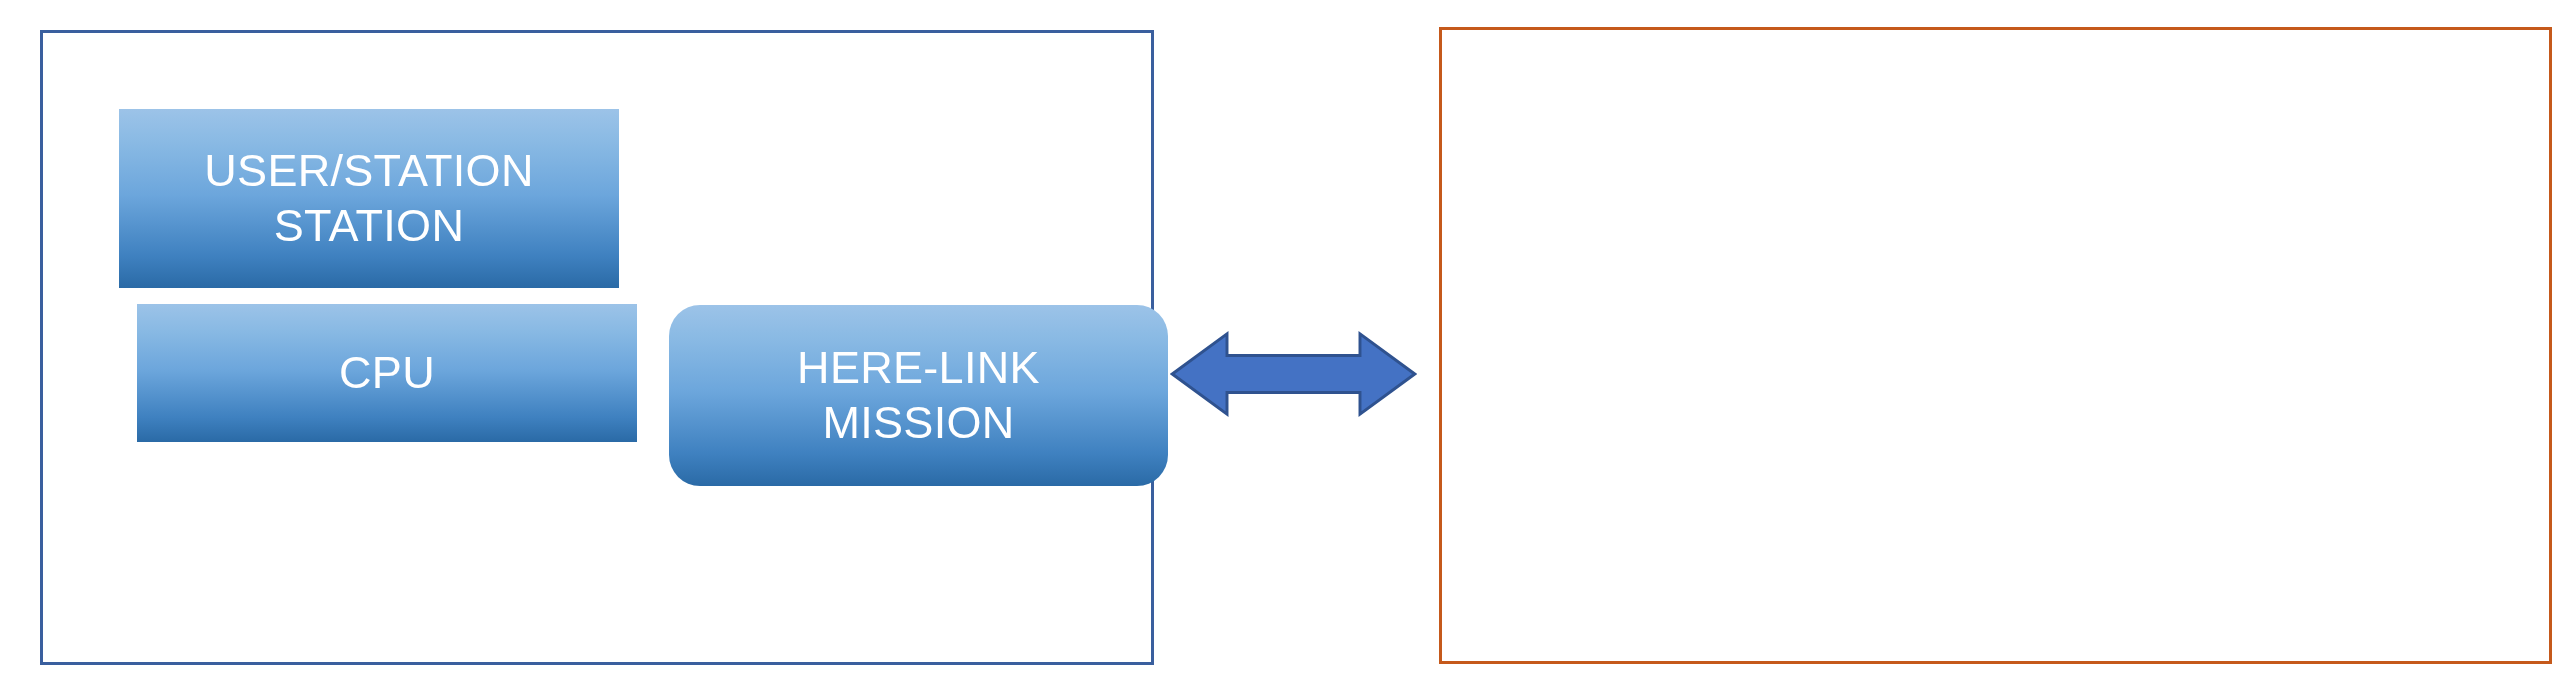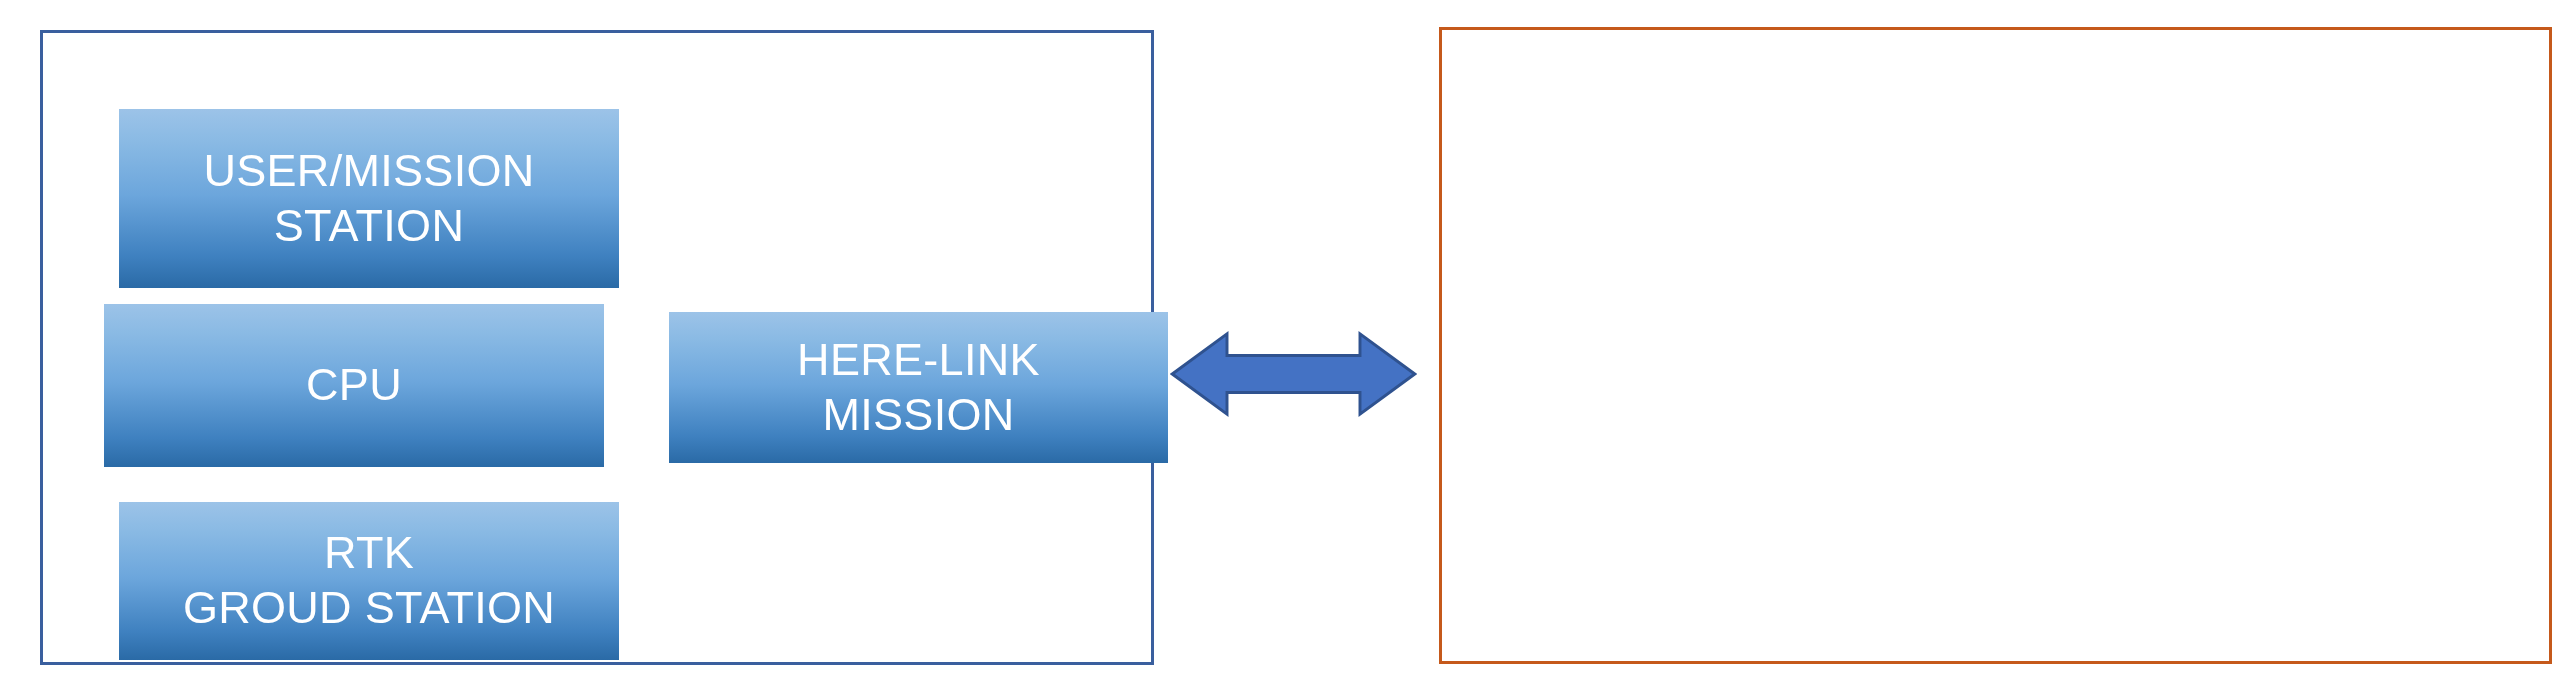--- a/index.html
+++ b/index.html
@@ -53,53 +53,49 @@
     line-height: 1.22;
     letter-spacing: 0.3px;
     box-sizing: border-box;
     padding: 0 7.8px;
   }
 
   .box-line { display: block; white-space: nowrap; }
 
   
   #box-user-mission-planner { left: 76px;  top: 76px;  width: 500px; height: 179px; }
-  #box-cpu-ground           { left: 61px;  top: 271px; width: 500px; height: 163px; justify-content: center; }
+  #box-cpu-ground           { left: 94px;  top: 271px; width: 500px; height: 138px; justify-content: center; }
   #box-rtk-ground-station   { left: 76px;  top: 469px; width: 500px; height: 158px; }
-  #box-here-link-ground     { left: 626px; top: 279px; width: 499px; height: 151px; }
+  #box-here-link-ground     { left: 626px; top: 272px; width: 499px; height: 181px; border-radius: 31px; }
 
   
   #link-arrow {
     position: absolute;
     left: 1170px;
     top: 330px;
     width: 247px;
     height: 88px;
   }
 </style>
 </head>
 <body>
 
 <div id="canvas">
 
   <div class="panel" id="ground-panel">
 
     <div class="blue-box" id="box-user-mission-planner">
-      <span class="box-line">USER/MISSION</span>
+      <span class="box-line">USER/STATION</span>
       <span class="box-line">STATION</span>
     </div>
 
     <div class="blue-box" id="box-cpu-ground">
       <span class="box-line">CPU</span>
     </div>
 
-    <div class="blue-box" id="box-rtk-ground-station">
-      <span class="box-line">RTK</span>
-      <span class="box-line">GROUD STATION</span>
-    </div>
 
     <div class="blue-box" id="box-here-link-ground">
       <span class="box-line">HERE-LINK</span>
       <span class="box-line">MISSION</span>
     </div>
 
   </div>
 
   <svg id="link-arrow" viewBox="0 0 252 90">
     <polygon points="2,45 58,4 58,26 194,26 194,4 250,45 194,86 194,64 58,64 58,86" fill="#4472C4" stroke="#2F528F" stroke-width="3" stroke-linejoin="miter"></polygon>

